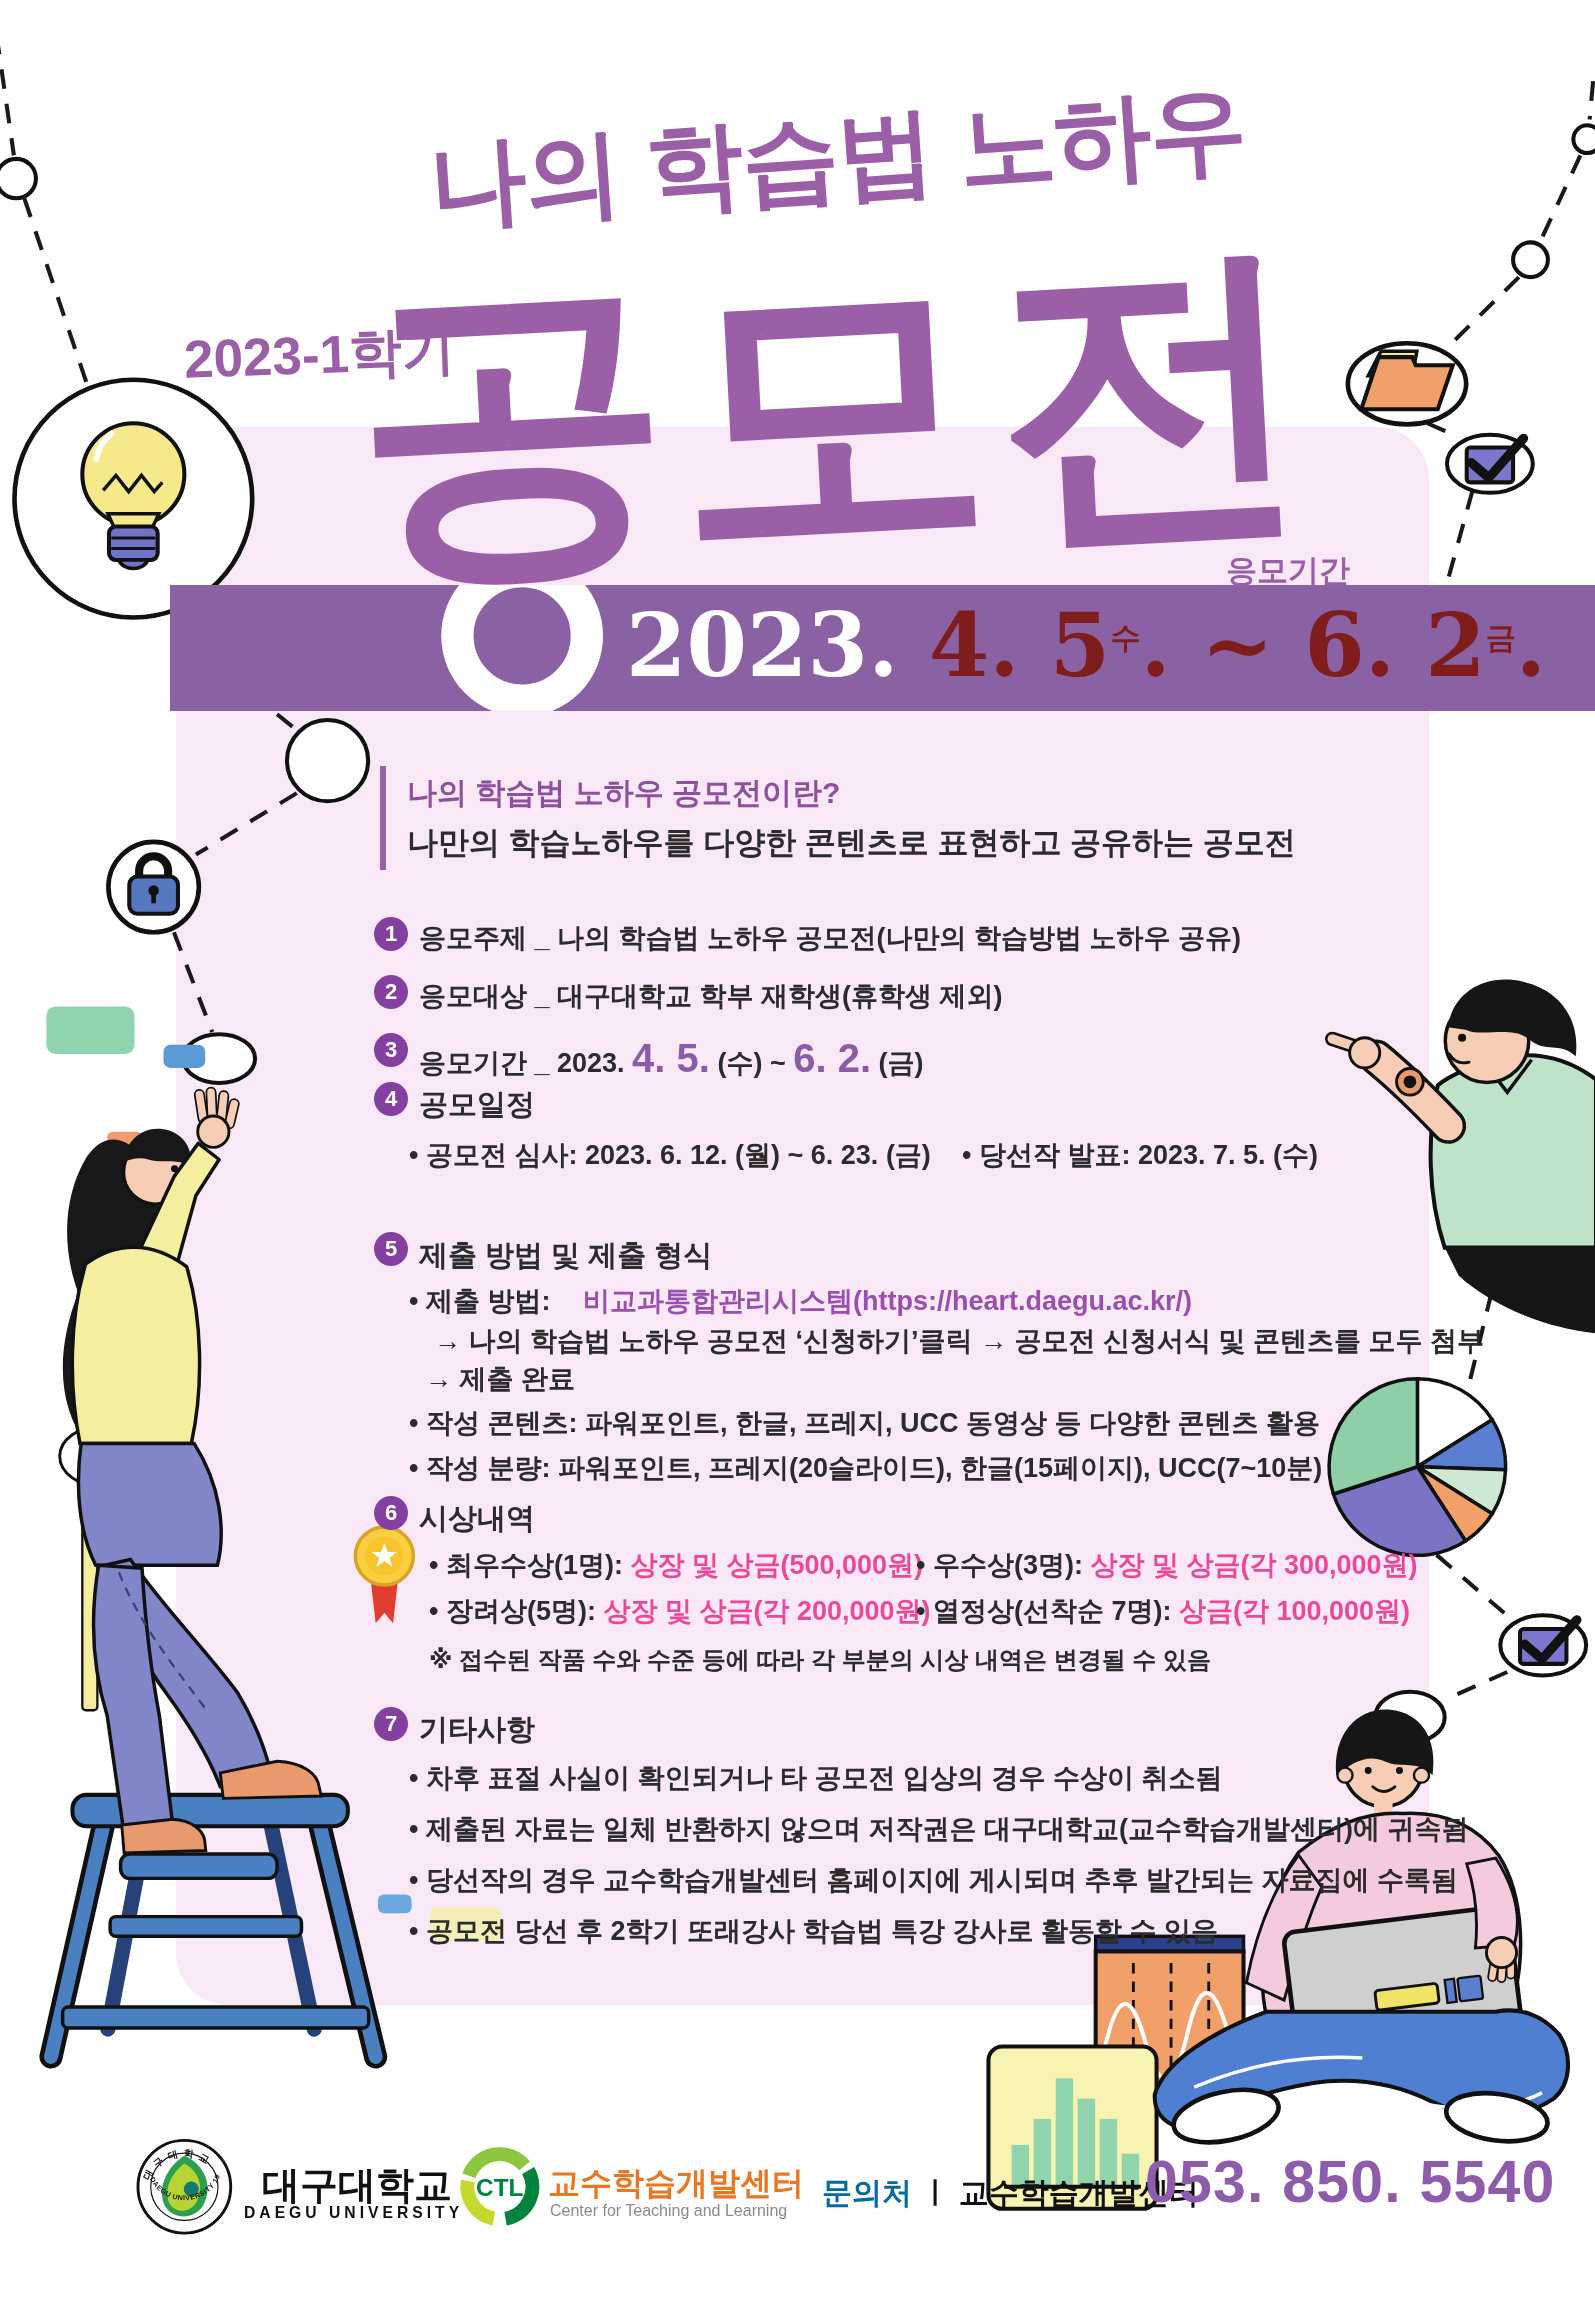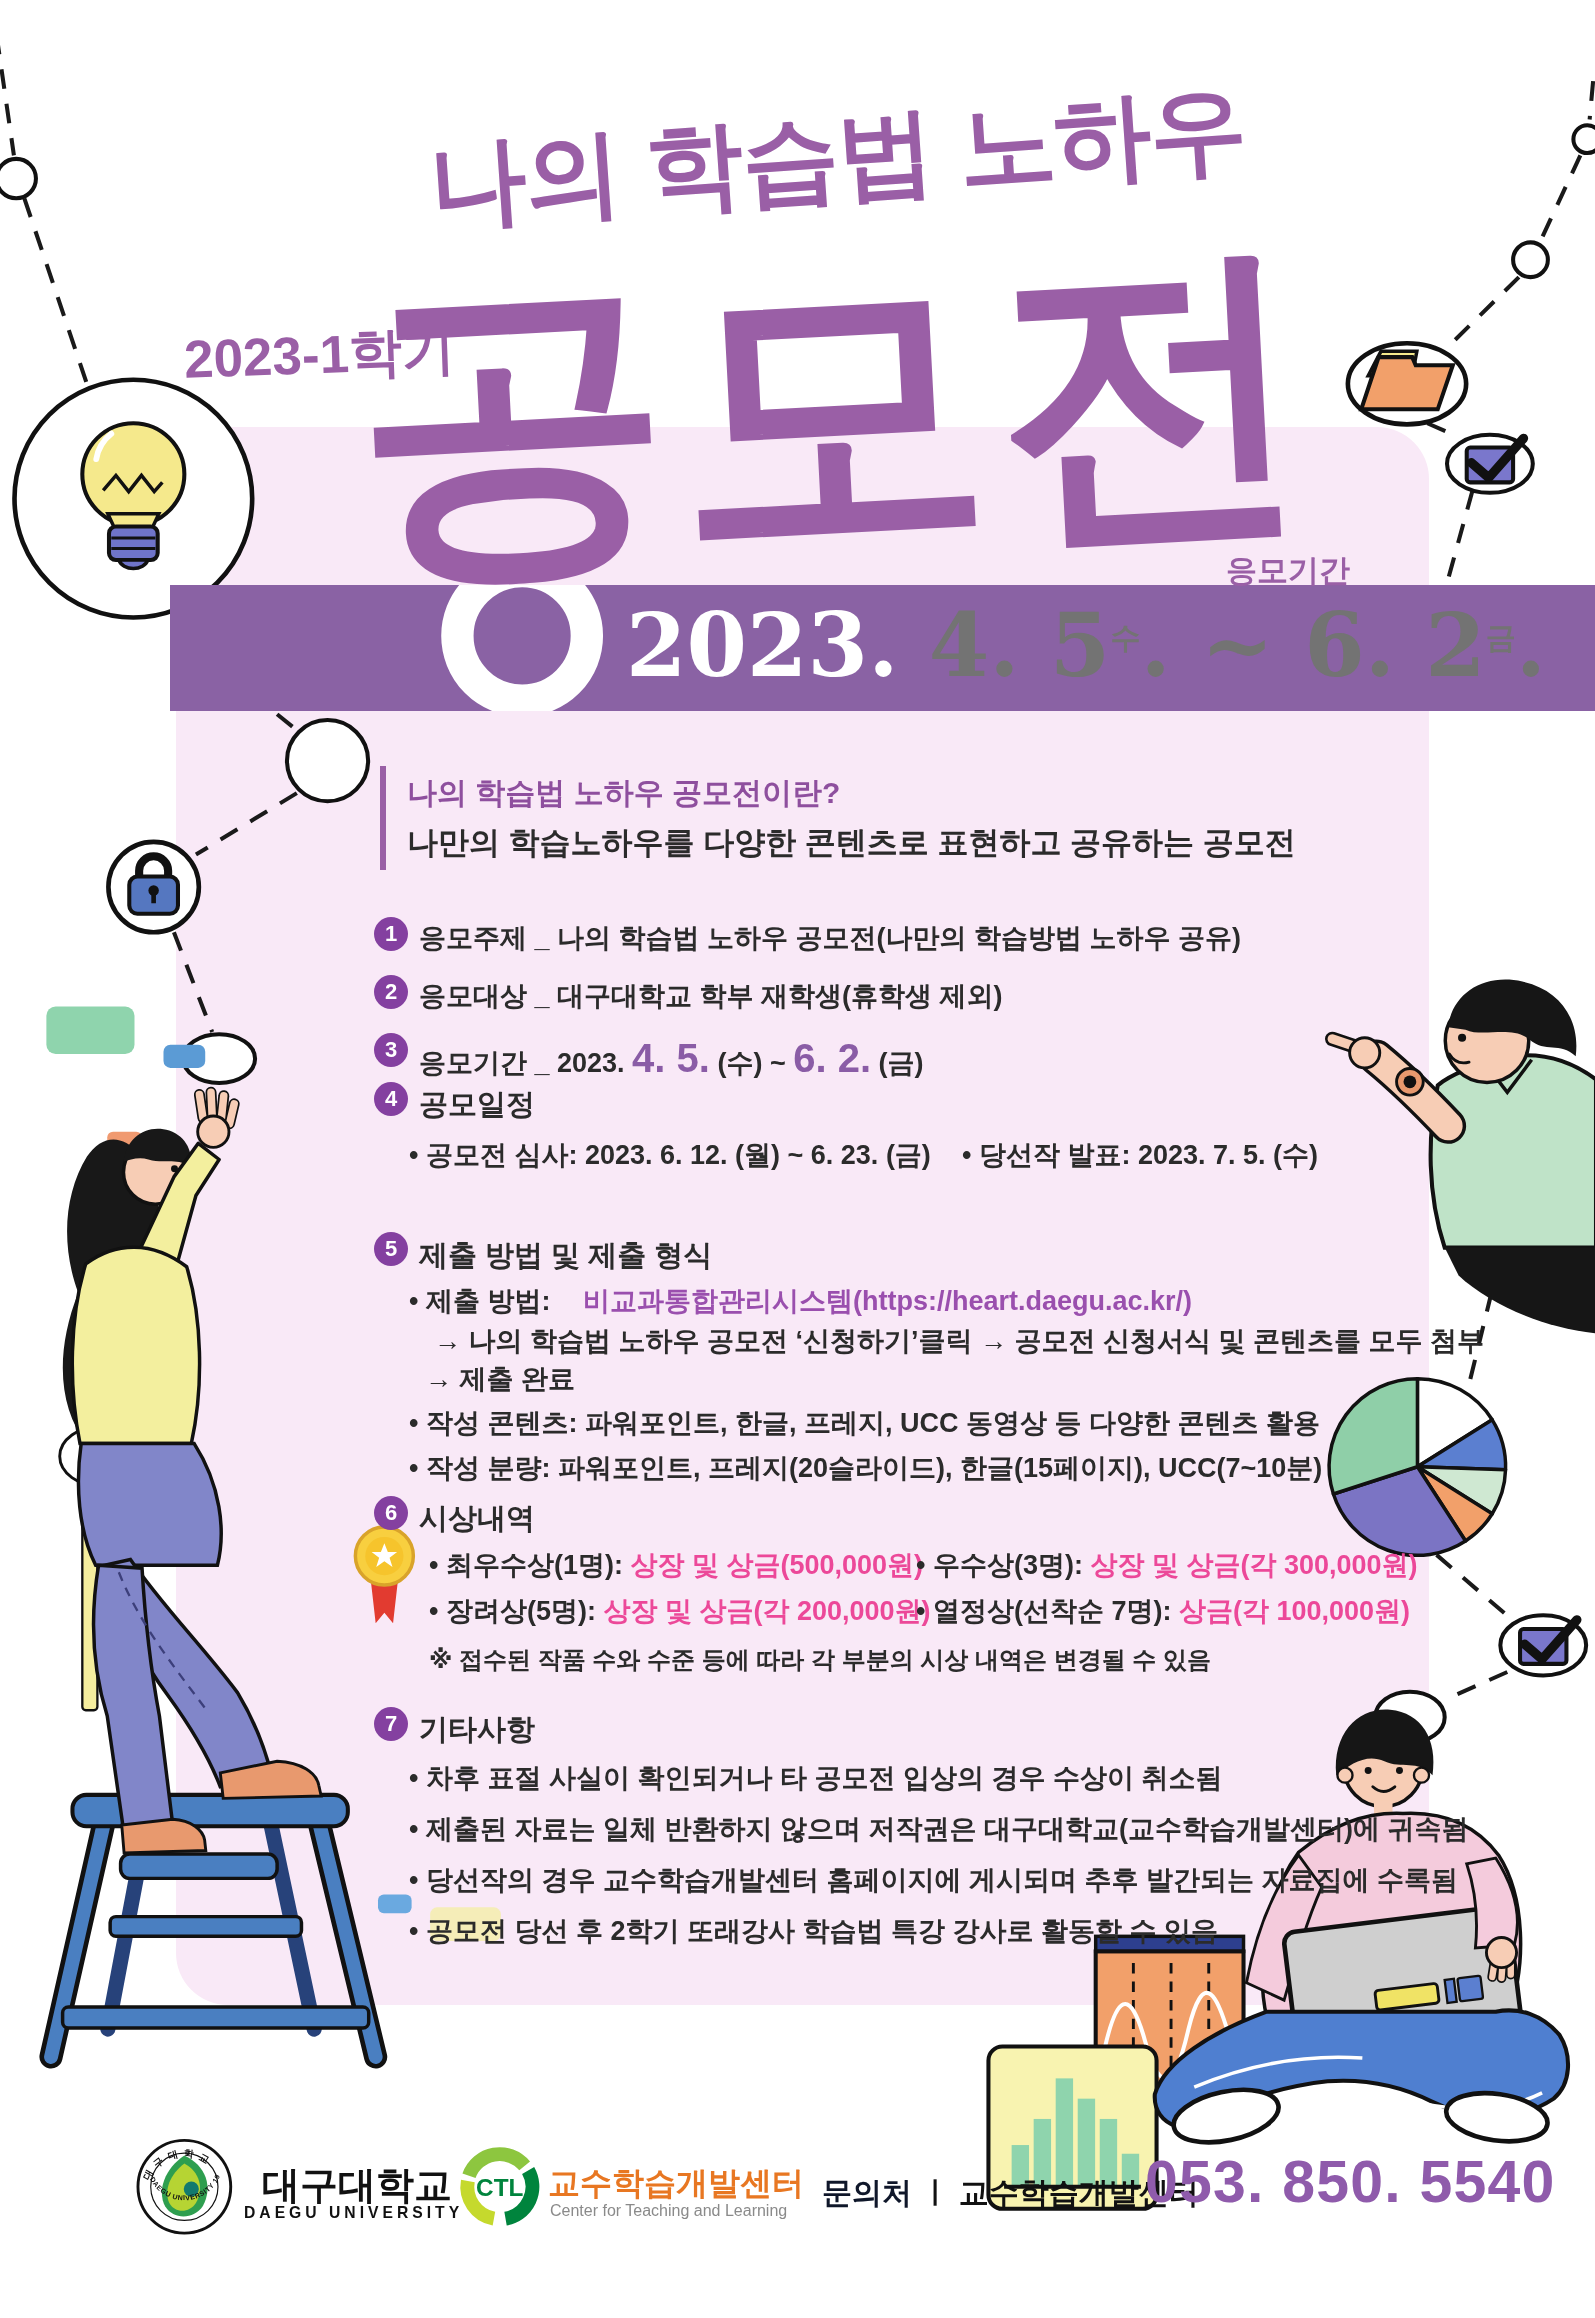--- a/index.html
+++ b/index.html
@@ -15,21 +15,21 @@
   .banner{left:170px;top:585px;width:1425px;height:126px;background:#8a62a4;z-index:30;}
   .ringwrap{left:170px;top:585px;width:1425px;height:126px;overflow:hidden;z-index:31;pointer-events:none;}
 
   
   .subtitle{left:184px;top:320px;font-size:53px;font-weight:800;color:#9a5fa6;transform:rotate(-2deg);z-index:5;}
   .title-small{left:426px;top:93px;width:823px;text-align:center;font-size:97px;font-weight:800;color:#9a5fa6;transform:rotate(-4deg);letter-spacing:-1.2px;z-index:5;}
   .title-big{left:348px;top:249px;width:974px;text-align:center;font-size:313px;line-height:1.02;font-weight:900;color:#9a5fa6;transform:rotate(-3deg);letter-spacing:7px;z-index:6;}
   .period-label{left:1226px;top:550px;font-size:31px;font-weight:800;color:#9a5fa6;z-index:32;}
   .banner-date{left:626px;top:594px;width:904px;text-align:center;z-index:33;
     font-family:"DejaVu Serif","Liberation Serif",serif;font-size:87px;font-weight:700;color:#ffffff;}
-  .banner-date .yellow{color:#737373;}
+  .banner-date .yellow{color:#7f1d1d;}
   .banner-date sup{font-size:30px;font-weight:700;vertical-align:28px;letter-spacing:0;}
 
   
   .intro-bar{left:380px;top:766px;width:5.8px;height:104px;background:#9a5fa6;z-index:40;}
   .intro-title{left:407px;top:773px;font-size:30px;font-weight:800;color:#8e4f9e;z-index:40;}
   .intro-desc{left:407px;top:822px;font-size:31px;font-weight:700;color:#2b2b2b;z-index:40;}
 
   
   .num{width:34px;height:34px;border-radius:50%;background:#8440a0;color:#fff;font-weight:800;font-size:22px;
        display:flex;align-items:center;justify-content:center;z-index:40;}
@@ -40,21 +40,21 @@
   .line .link{color:#9a4fae;font-weight:800;margin-left:25px;}
   .itemtitle{font-size:29px;font-weight:800;color:#2b2b2b;z-index:40;white-space:nowrap;}
   .note{font-size:24px;font-weight:600;color:#2b2b2b;z-index:40;white-space:nowrap;}
 
   
   .univ-kr{left:242px;top:2160px;font-size:38px;font-weight:800;color:#111;z-index:40;margin-left:20px;}
   .univ-en{left:244px;top:2204px;font-size:15.7px;font-weight:700;letter-spacing:4px;color:#111;z-index:40;}
   .ctl-kr{left:548px;top:2162px;font-size:32px;font-weight:800;color:#e87722;z-index:40;}
   .ctl-en{left:550px;top:2202px;font-size:16px;font-weight:400;color:#8a8a8a;z-index:40;}
   .contact{left:822px;top:2173px;font-size:30px;font-weight:800;color:#111;z-index:40;}
-  .contact .plabel{color:#0f172a;}
+  .contact .plabel{color:#0369a1;}
   .phone{left:1145px;top:2148px;font-size:59px;font-weight:800;color:#8f5bab;letter-spacing:1.2px;z-index:40;}
 
   svg text{font-family:"Liberation Sans","DejaVu Sans",sans-serif;}
   .decor-under{left:0;top:0;z-index:4;}
   .decor-over{left:0;top:0;z-index:34;}
 </style>
 </head>
 <body>
 
 <div class="poster">

